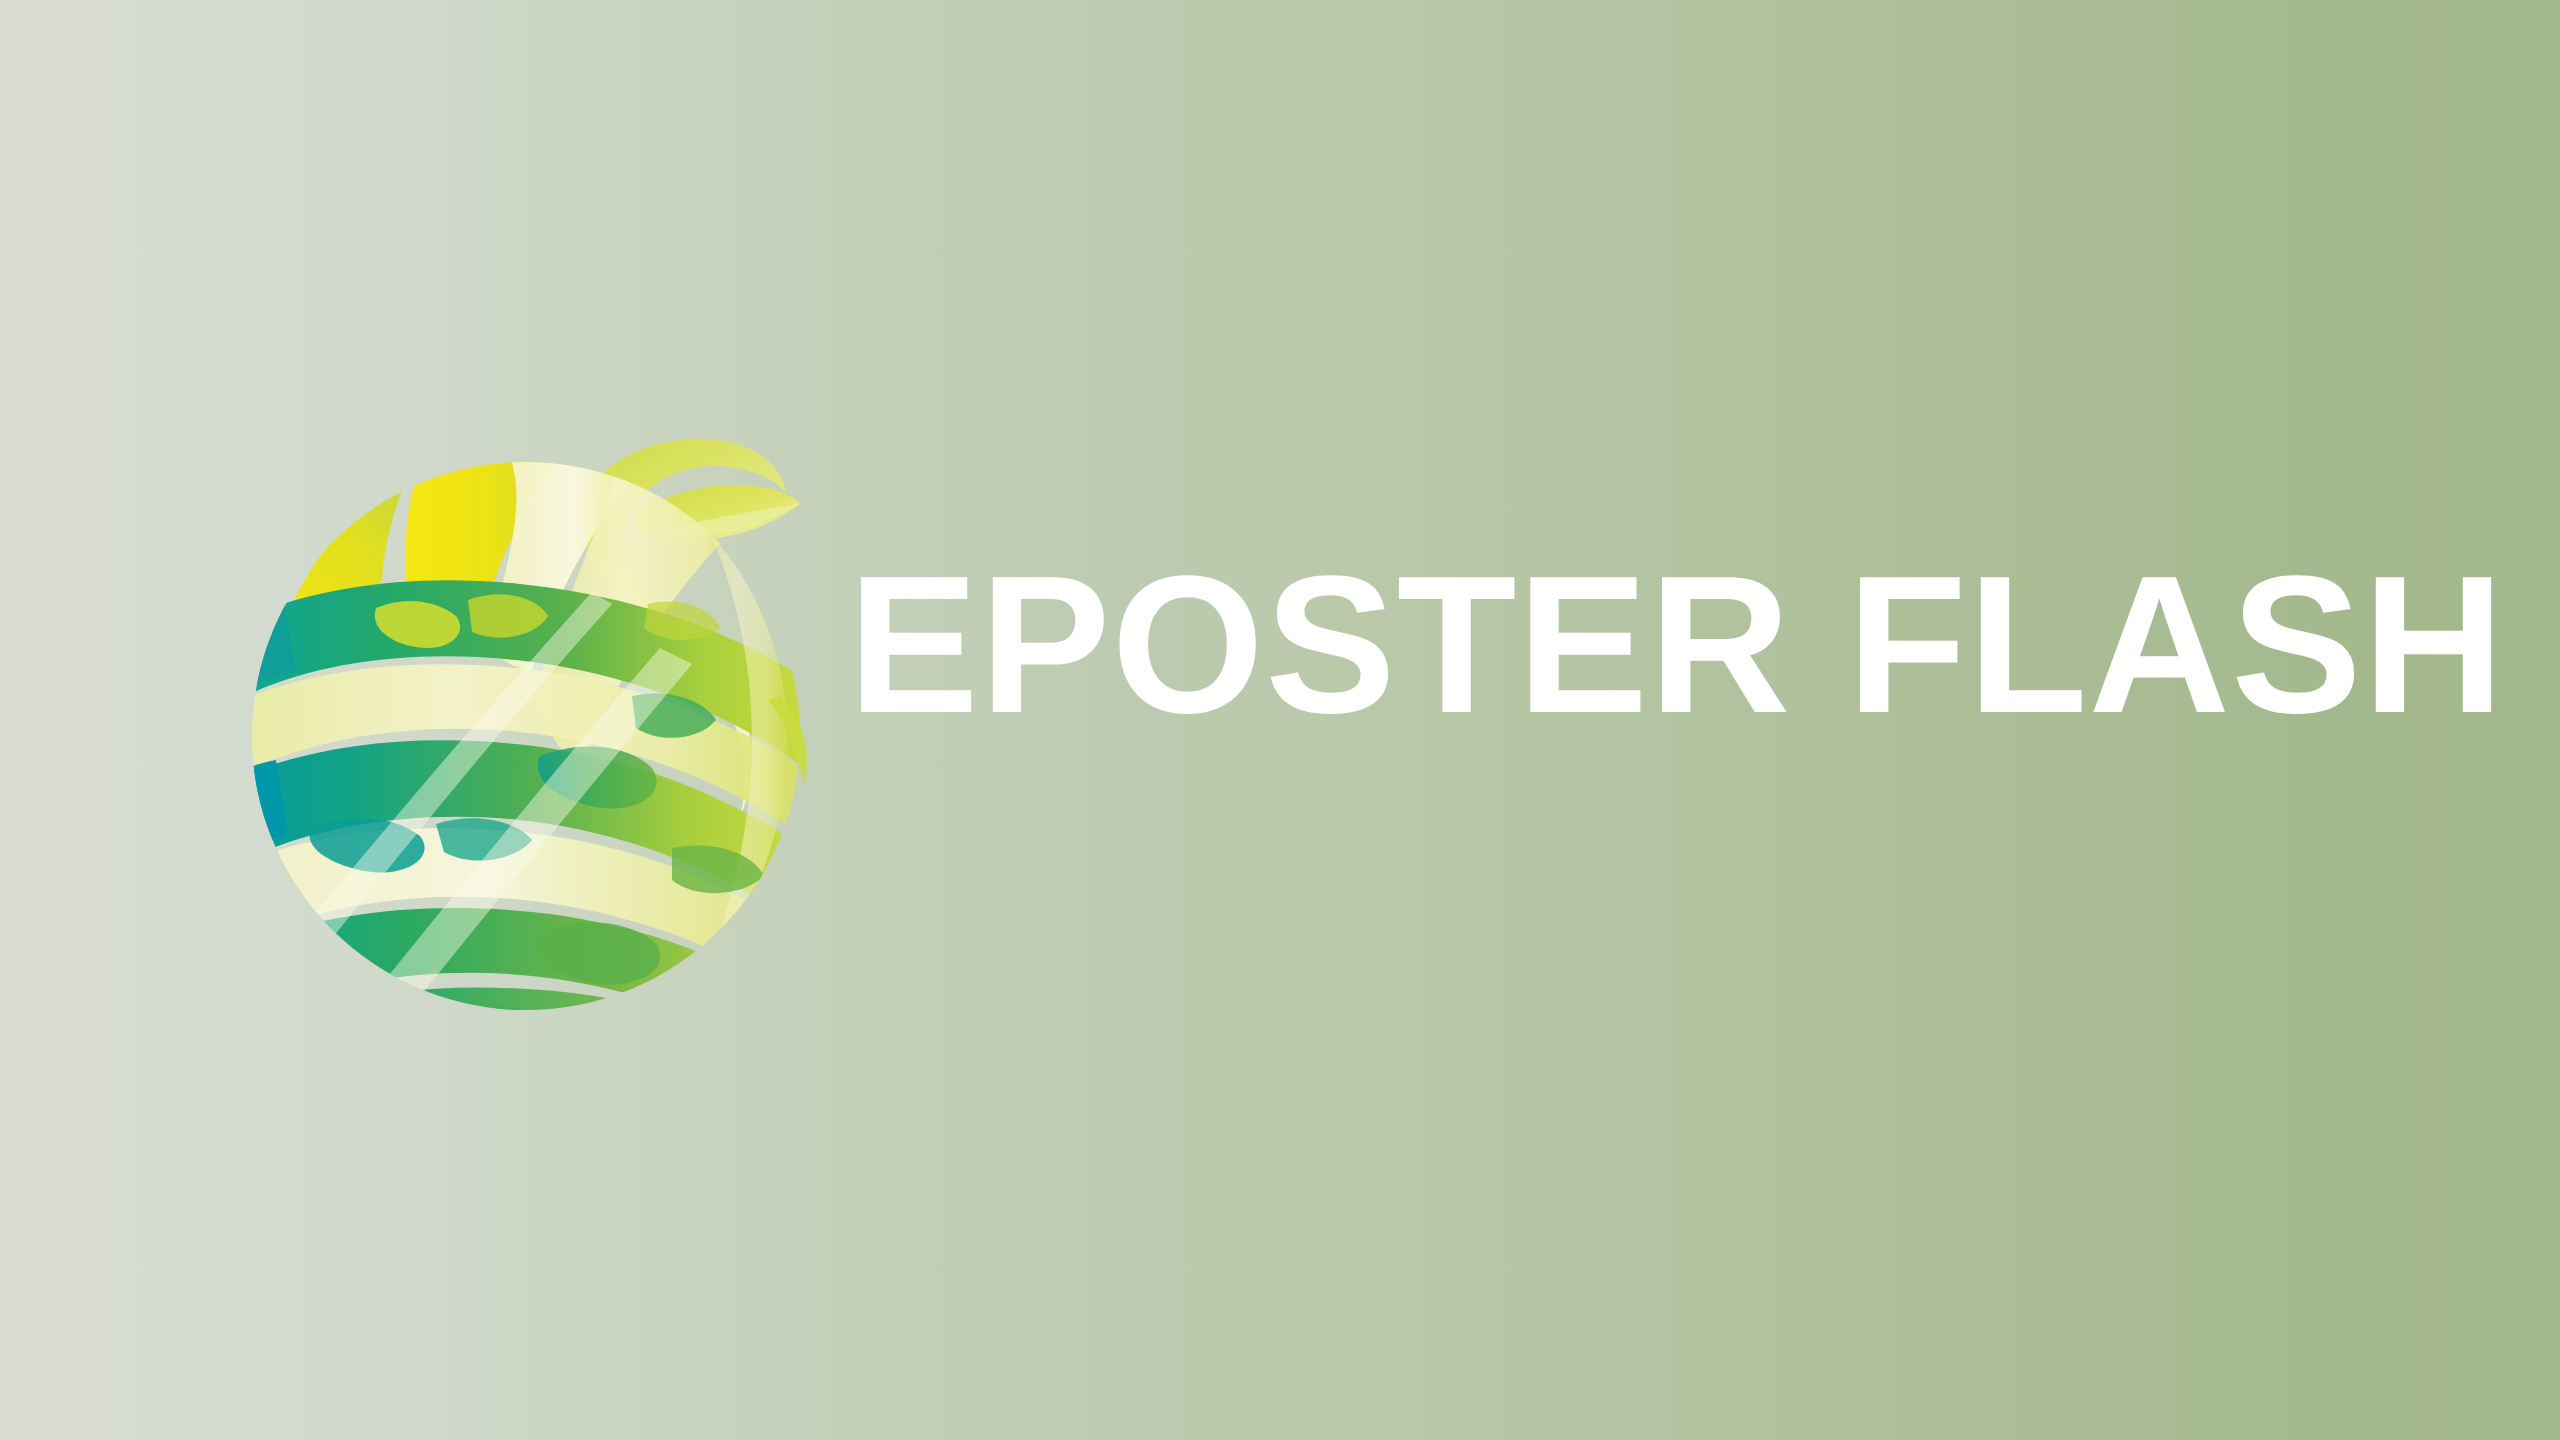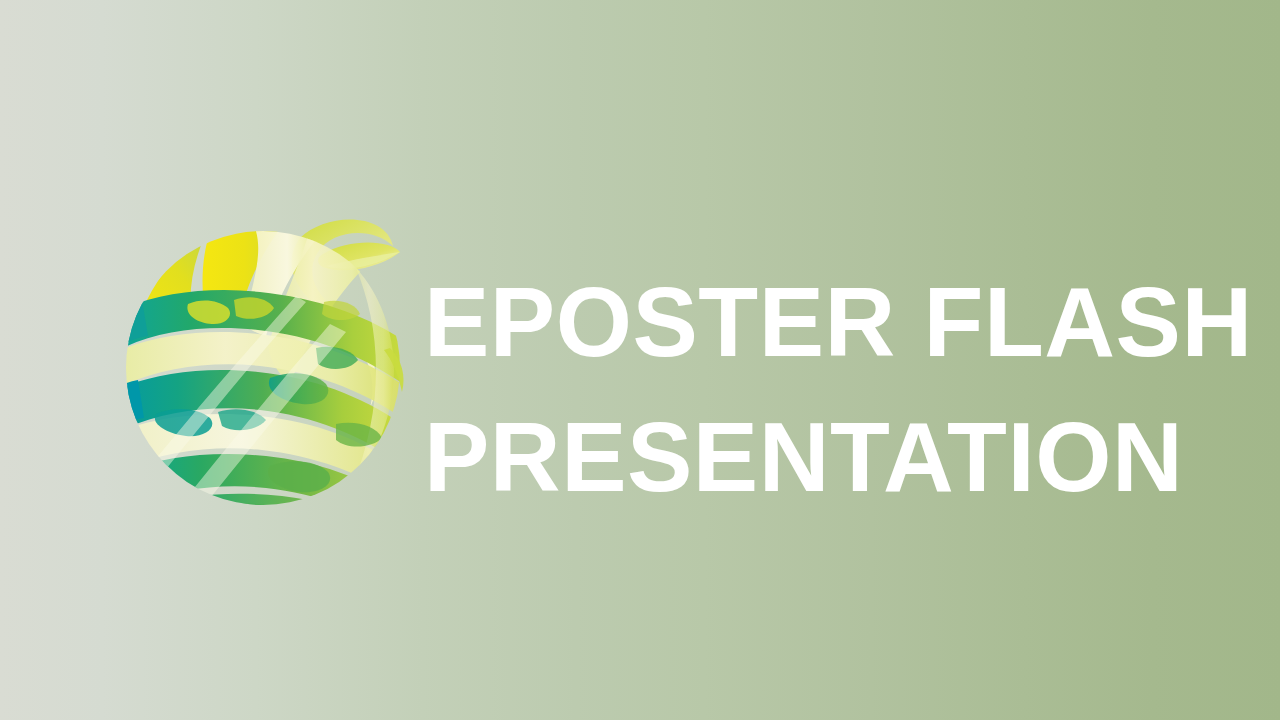--- a/index.html
+++ b/index.html
@@ -203,16 +203,15 @@
           <path d="M24 268 C74 206 126 146 178 88 L188 94 C136 152 86 214 36 276 Z" fill="#fbfbe8"></path>
         </g>
       </g>
 
       <path d="M272 140 C284 152 288 168 284 184 C280 166 274 152 266 142 Z" fill="#c9db3e" opacity="0.9"></path>
     </svg>
   </div>
 
   <div id="title-block">
     <div class="title-line">EPOSTER FLASH</div>
-    <div class="title-line">PRESENTATION</div>
   </div>
 
 </div>
 
 </body></html>

